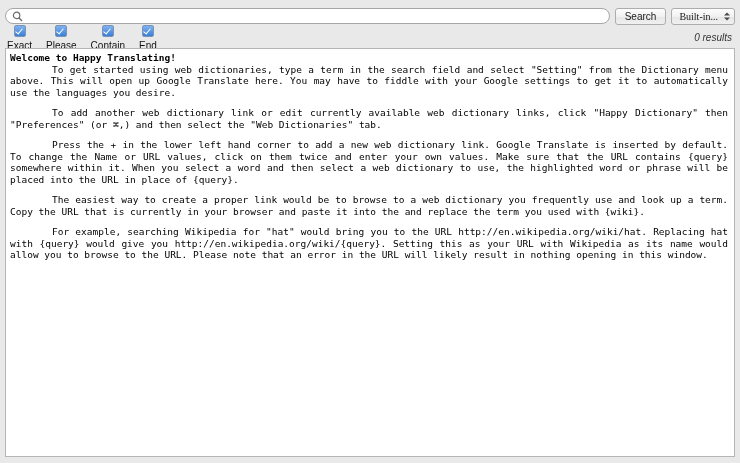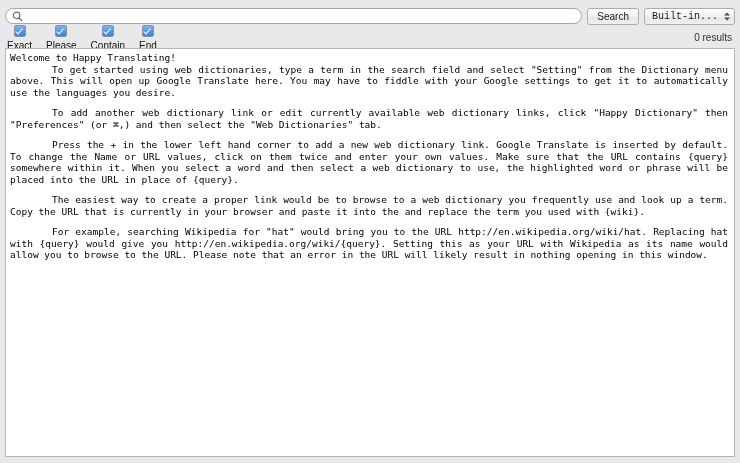--- a/index.html
+++ b/index.html
@@ -76,21 +76,21 @@
     padding: 0 9px;
     line-height: 15px;
     box-sizing: border-box;
     white-space: nowrap;
   }
   .popup-btn {
     height: 17px;
     border: 1px solid #adadad;
     border-radius: 3px;
     background: linear-gradient(to bottom, #fdfdfd 0%, #f1f1f1 50%, #e6e6e6 51%, #f0f0f0 100%);
-    font-family: Liberation Mono, monospace;
+    font-family: Liberation Serif, serif;
     font-size: 10px;
     color: #1a1a1a;
     padding: 0 16px 0 7px;
     line-height: 15px;
     box-sizing: border-box;
     position: relative;
     white-space: nowrap;
     min-width: 52px;
   }
   .popup-btn .arrows {
@@ -150,20 +150,21 @@
     height: 6px;
     border: solid #ffffff;
     border-width: 0 1.5px 1.5px 0;
     transform: rotate(40deg);
   }
   .results-count {
     margin-left: auto;
     font-size: 10px;
     color: #333;
     padding-right: 3px;
+    font-style: italic;
   }
 
   
   .text-pane {
     flex: 1 1 auto;
     background: #ffffff;
     border: 1px solid #b5b5b5;
     box-sizing: border-box;
     padding: 3px 6px 6px 4px;
     overflow: hidden;
@@ -173,20 +174,21 @@
     color: #000000;
   }
   .text-pane p {
     margin: 0 0 9px 0;
     text-align: justify;
     white-space: pre-wrap;
   }
   .text-pane p.first {
     margin-bottom: 0;
     text-align: left;
+    font-weight: bold;
   }
   .indent { display: inline-block; width: 42px; }
 </style>
 </head>
 <body>
 
 <div class="app-window">
 
   <div class="search-row">
 

